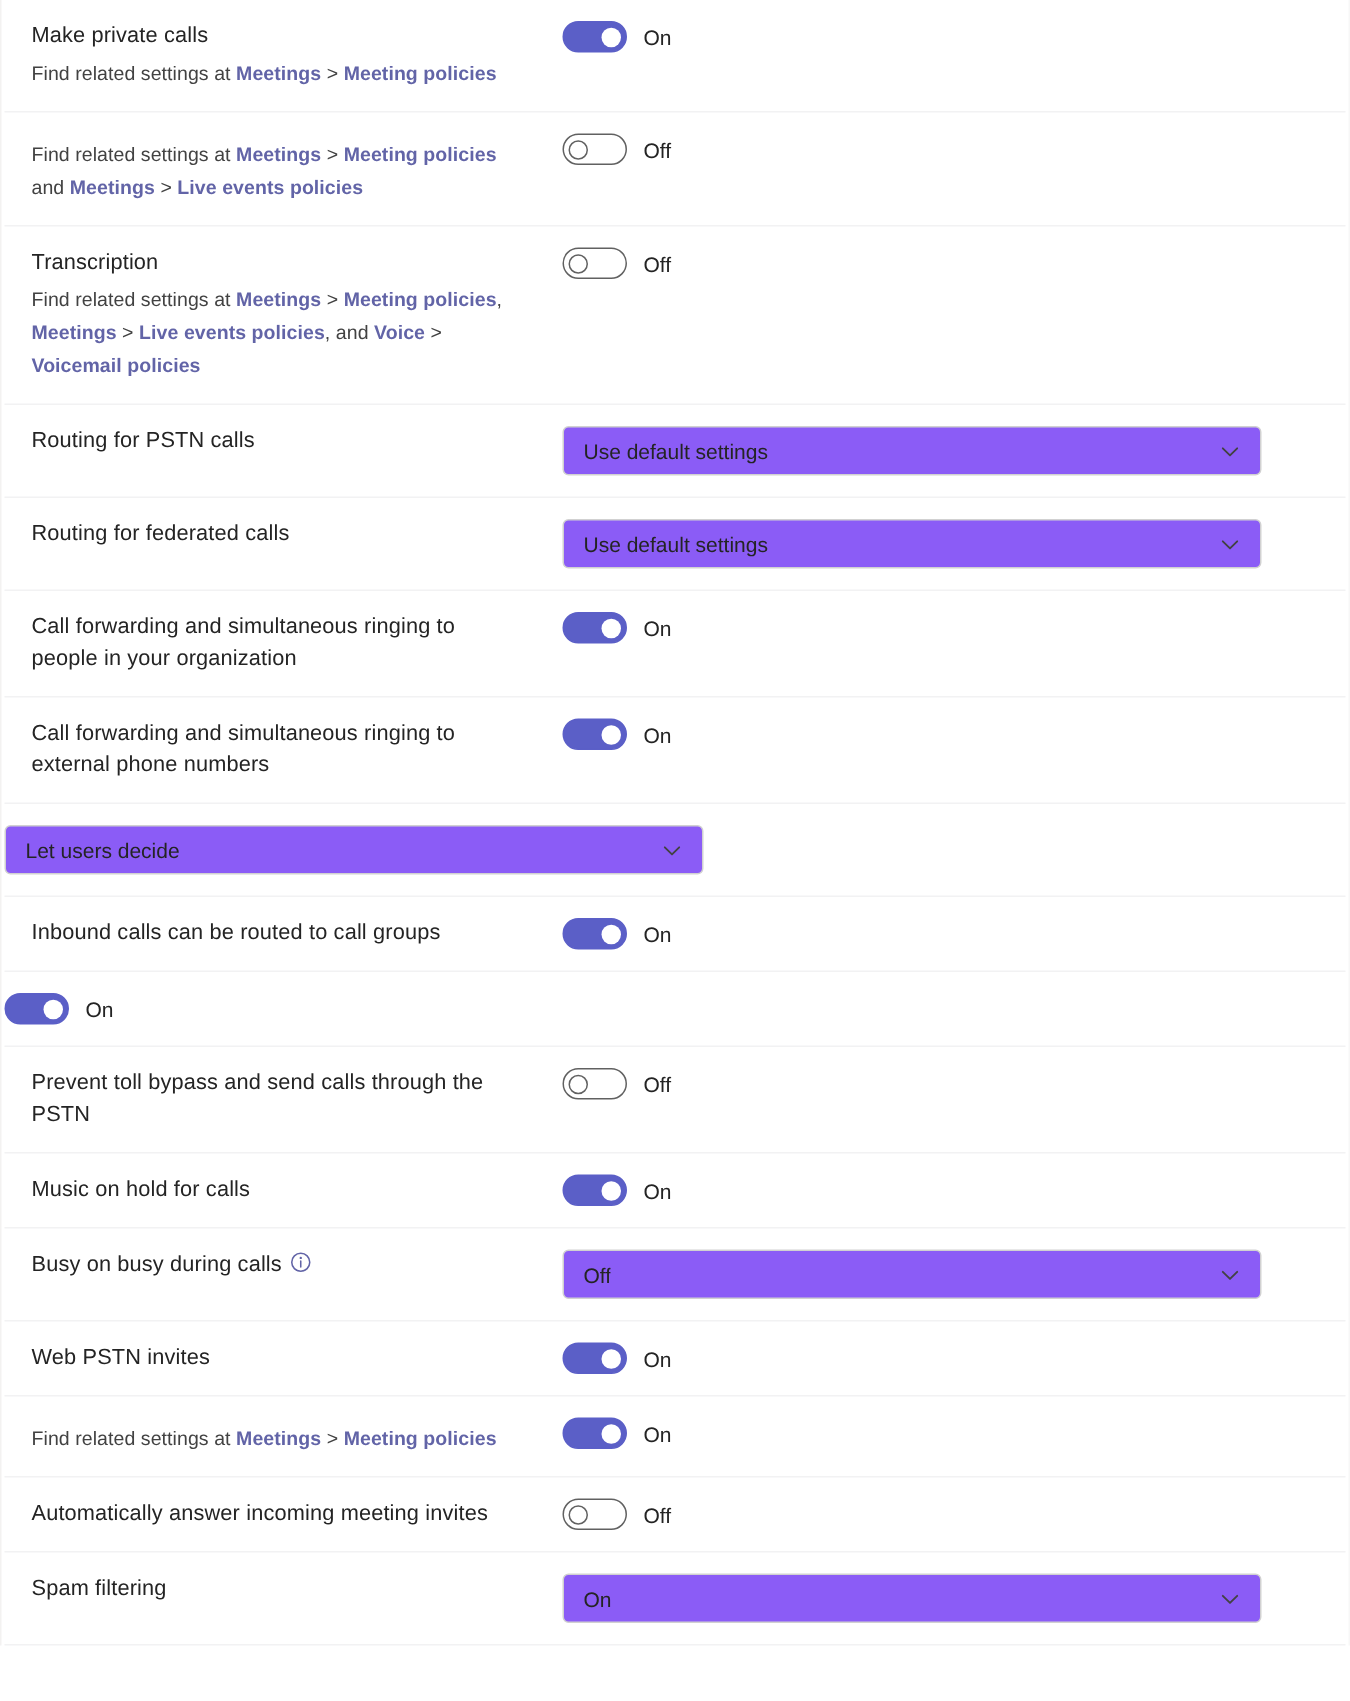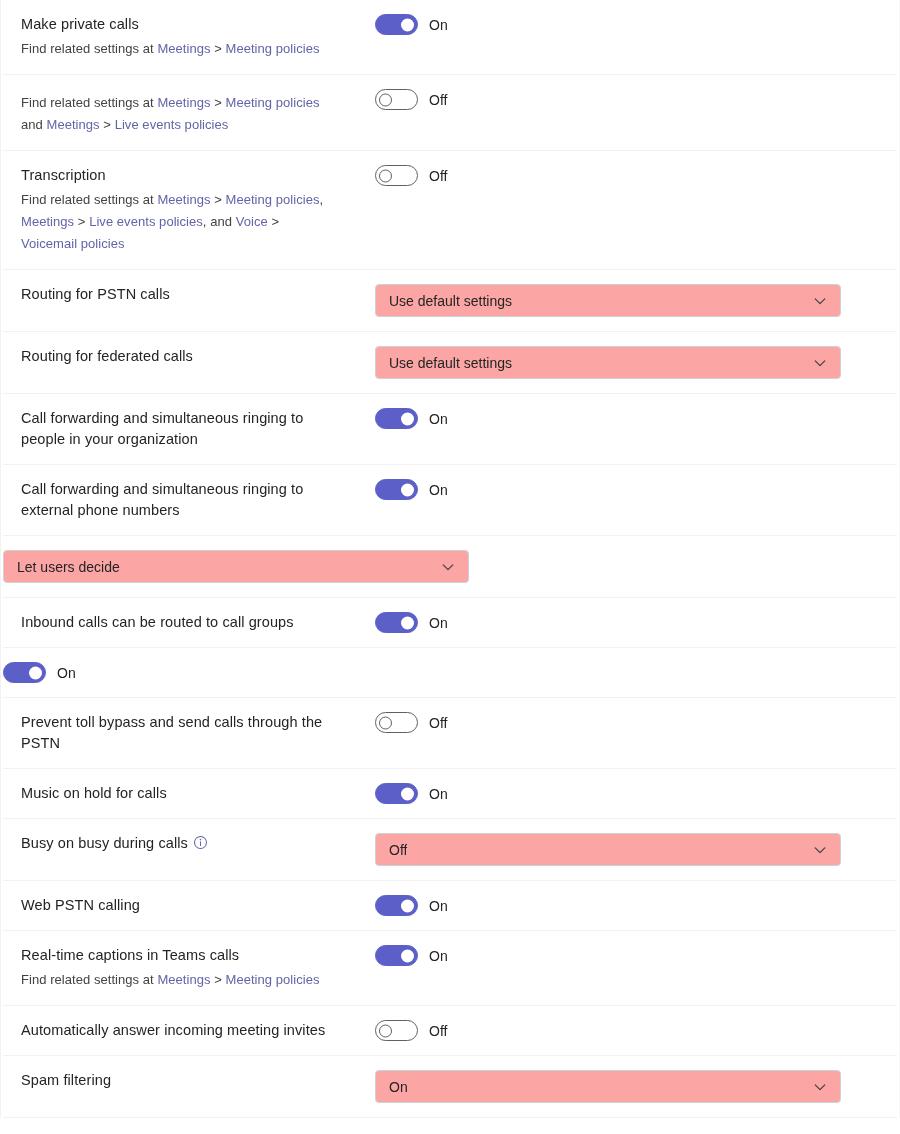--- a/index.html
+++ b/index.html
@@ -60,20 +60,21 @@
   .row-sub {
     font-size: 13px;
     line-height: 22px;
     color: #424242;
     margin-top: 3px;
     letter-spacing: 0.05px;
   }
   .lnk {
     color: #6264a7;
     cursor: pointer;
+    font-weight: bold;
   }
 
   
   .toggle-wrap {
     display: flex;
     align-items: center;
     gap: 11px;
   }
   .toggle {
     position: relative;
@@ -116,21 +117,21 @@
     line-height: 20px;
     white-space: nowrap;
   }
 
   
   .dropdown {
     width: 466px;
     height: 33px;
     border: 1px solid #d1d1d1;
     border-radius: 4px;
-    background: #fca5a5;
+    background: #8b5cf6;
     display: flex;
     align-items: center;
     justify-content: space-between;
     padding: 0 12px 0 13px;
     cursor: pointer;
   }
   .dropdown .dd-value {
     font-size: 14px;
     color: #242424;
     line-height: 20px;
@@ -339,34 +340,33 @@
           <span class="chev">
             <svg viewBox="0 0 16 16" width="16" height="16" aria-hidden="true">
               <path d="M3.2 5.9 8 10.6l4.8-4.7" fill="none" stroke="currentColor" stroke-width="1.25" stroke-linecap="round" stroke-linejoin="round"></path>
             </svg>
           </span>
         </div>
       </div>
     </div>
     <div class="setting-row">
       <div class="row-label-col">
-        <div class="row-title"><span class="row-title-inline">Web PSTN calling</span></div>
-      </div>
-      <div class="row-control-col">
-        <div class="toggle-wrap">
-          <div class="toggle on">
-            <span class="knob"></span>
-          </div>
-          <span class="toggle-state">On</span>
-        </div>
-      </div>
-    </div>
-    <div class="setting-row">
-      <div class="row-label-col">
-        <div class="row-title"><span class="row-title-inline">Real-time captions in Teams calls</span></div>
+        <div class="row-title"><span class="row-title-inline">Web PSTN invites</span></div>
+      </div>
+      <div class="row-control-col">
+        <div class="toggle-wrap">
+          <div class="toggle on">
+            <span class="knob"></span>
+          </div>
+          <span class="toggle-state">On</span>
+        </div>
+      </div>
+    </div>
+    <div class="setting-row">
+      <div class="row-label-col">
         <div class="row-sub"><span>Find related settings at </span><span class="lnk">Meetings</span><span> &gt; </span><span class="lnk">Meeting policies</span></div>
       </div>
       <div class="row-control-col">
         <div class="toggle-wrap">
           <div class="toggle on">
             <span class="knob"></span>
           </div>
           <span class="toggle-state">On</span>
         </div>
       </div>

